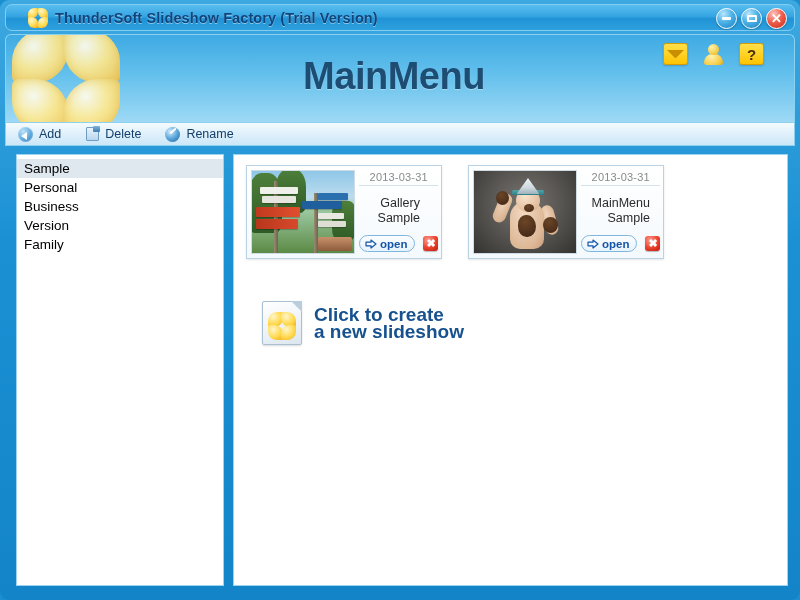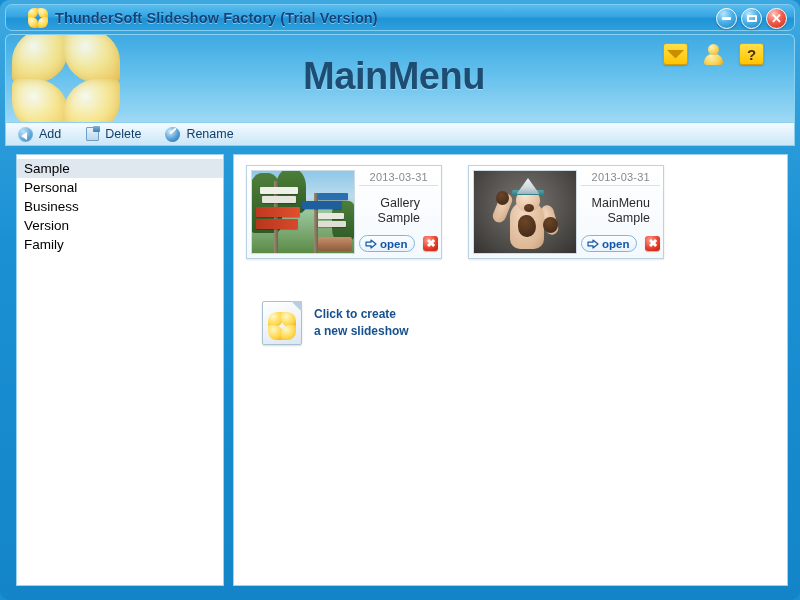--- a/index.html
+++ b/index.html
@@ -359,21 +359,21 @@
     border: 1px solid #a9bfd2;
     border-radius: 2px;
     box-shadow: 0 1px 2px rgba(0,0,0,.15);
   }
   .create-ico:before {
     content:''; position:absolute; right:-1px; top:-1px;
     border-left: 11px solid transparent; border-top: 11px solid #b9cddd;
   }
   .create-ico .flower { position:absolute; left: 5px; bottom: 4px; width: 28px; height: 28px; }
   .create-text {
-    font-size: 12px; font-weight: bold; color: #17528f; line-height: 17px;
+    font-size: 19px; font-weight: bold; color: #17528f; line-height: 17px;
   }
 </style>
 </head>
 <body>
 
 <div class="window">
 
   <div class="titlebar">
     <div class="title-icon">
       <div class="flower">

